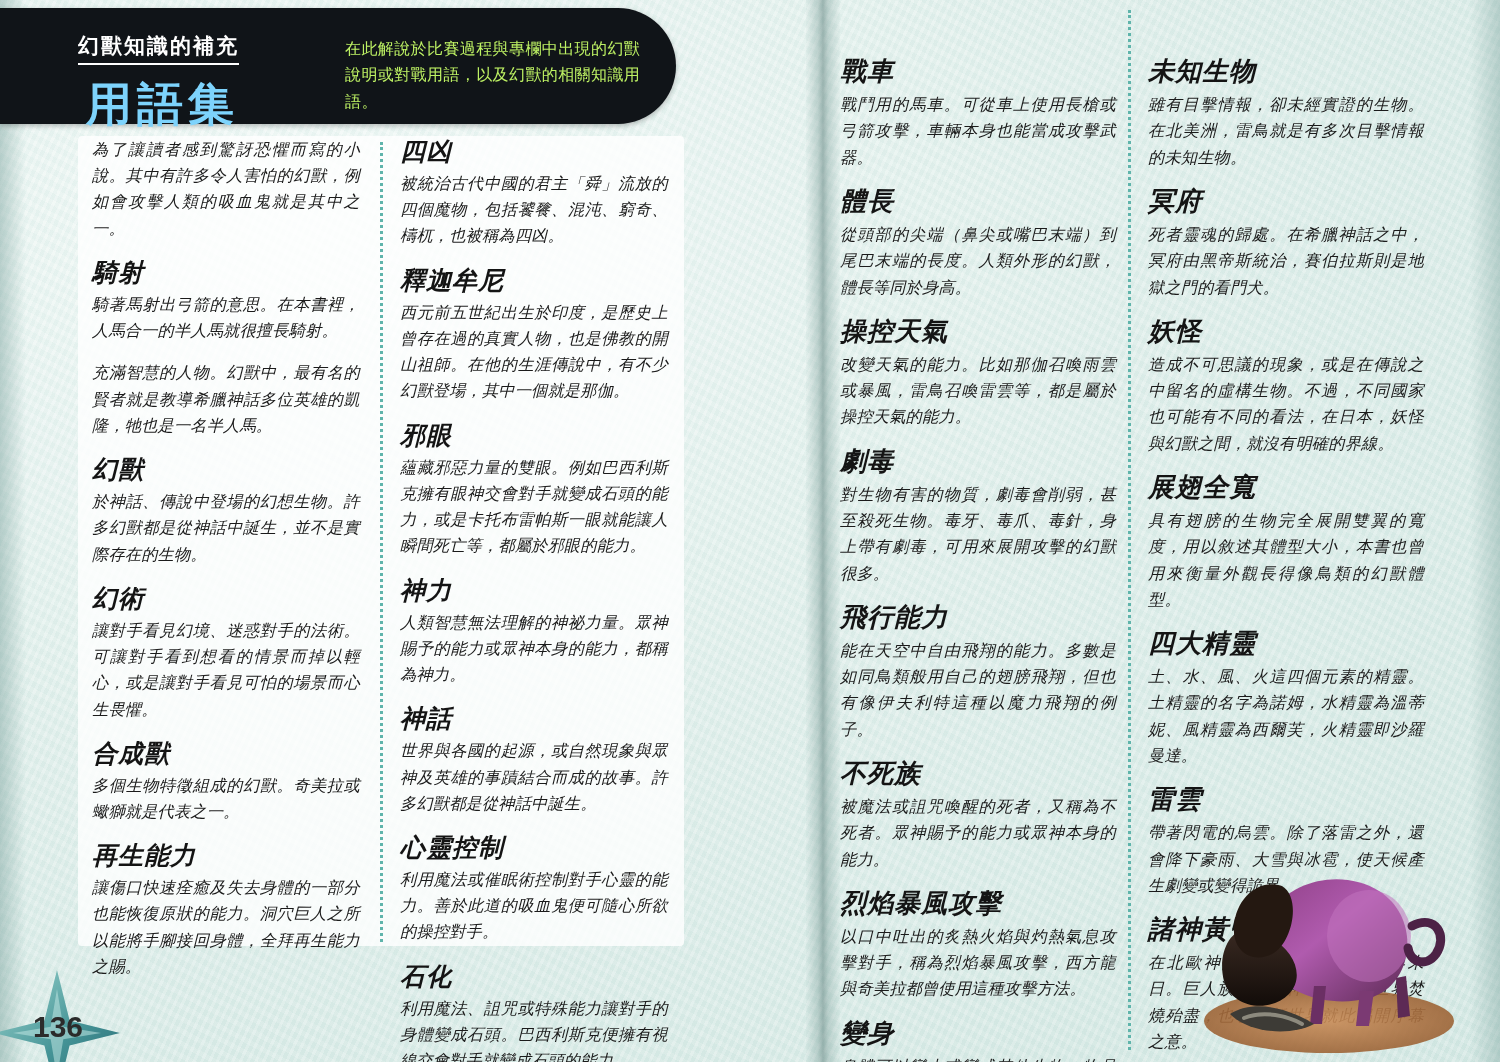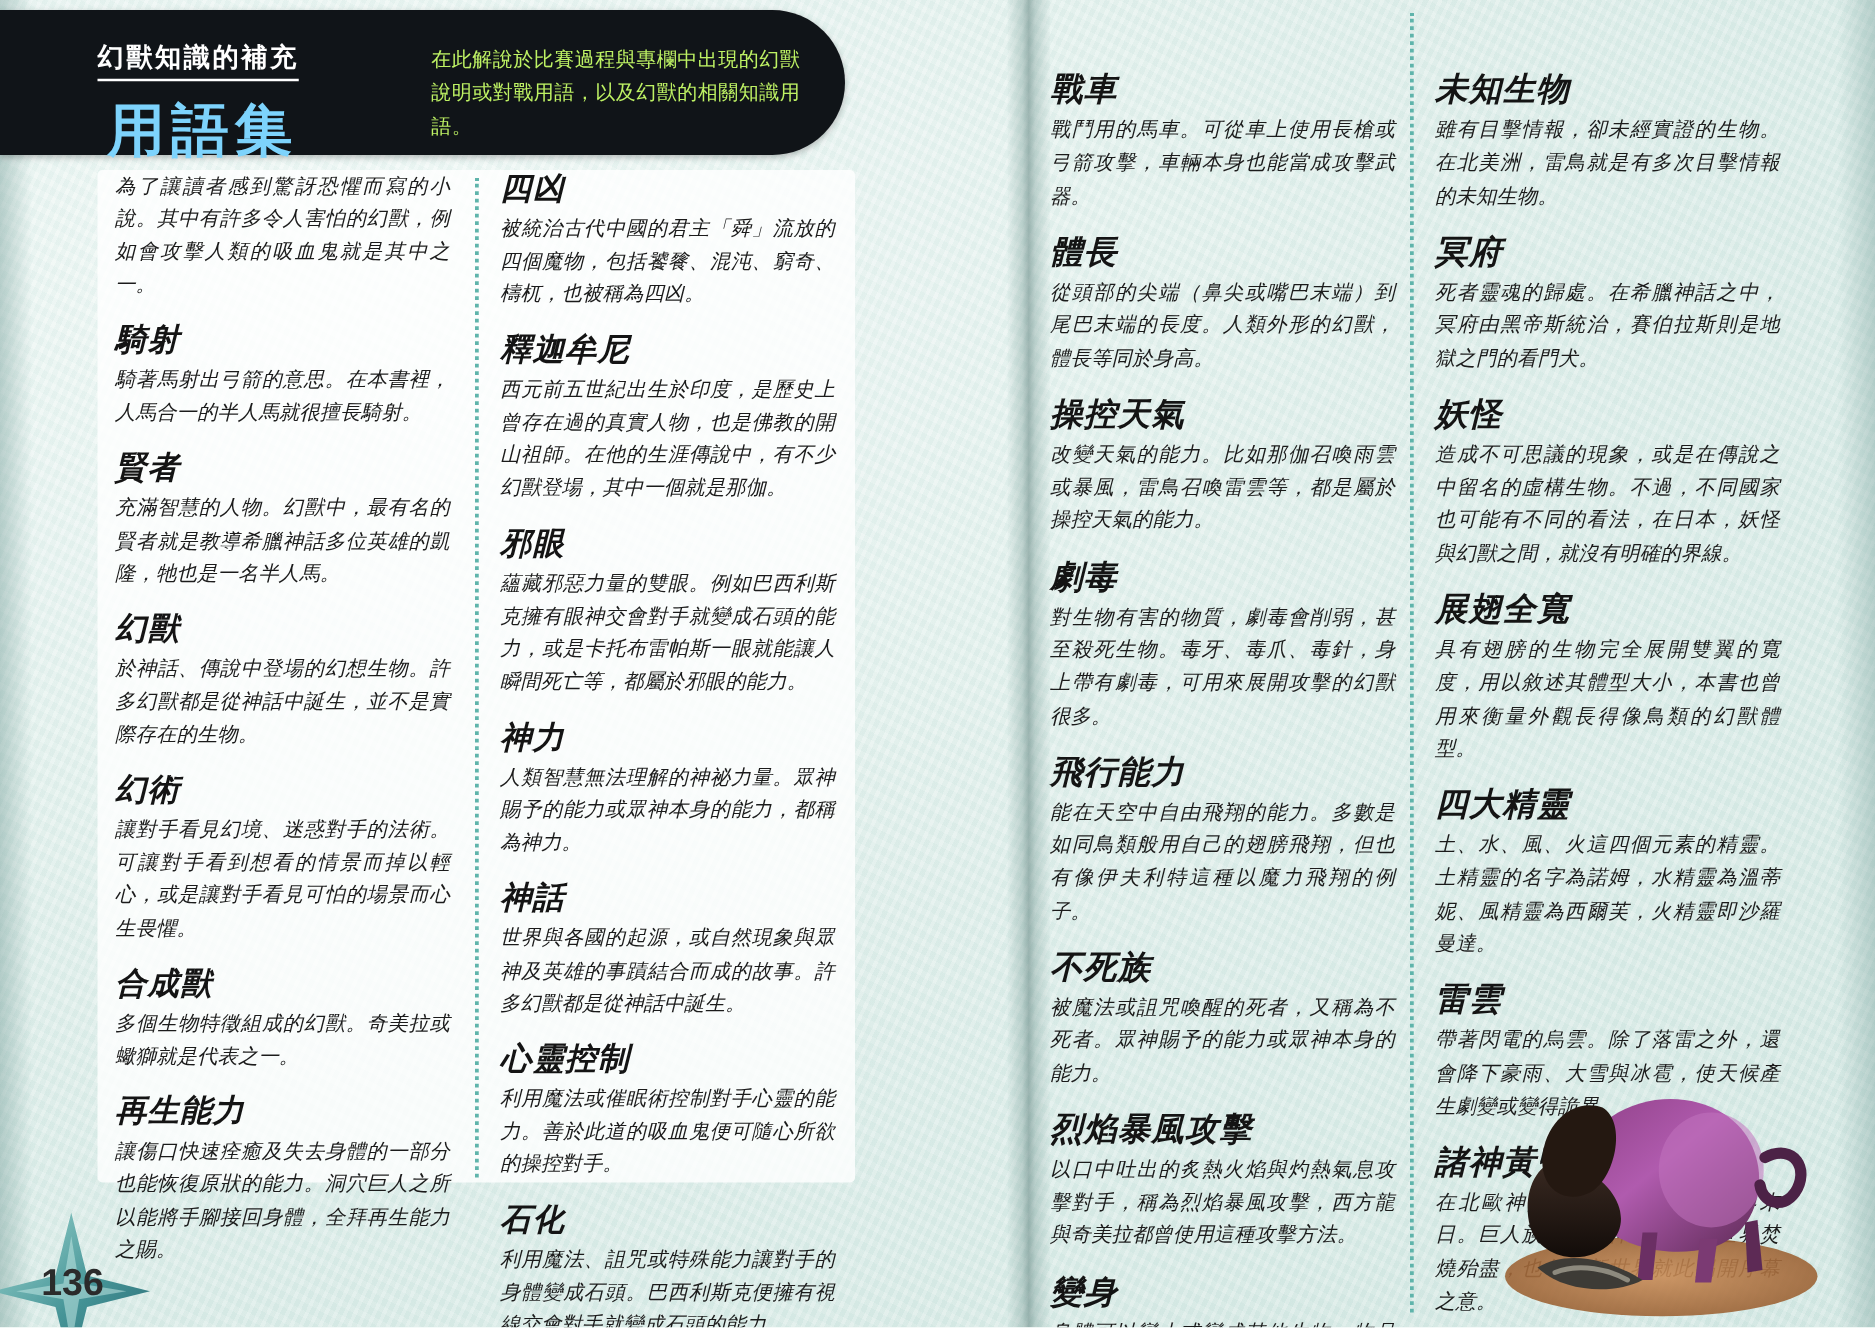--- a/index.html
+++ b/index.html
@@ -206,21 +206,20 @@
   <div class="content-card">
     <div class="col" id="col0" style="left:14px;">
         <div class="term">
           <div class="term-body">為了讓讀者感到驚訝恐懼而寫的小說。其中有許多令人害怕的幻獸，例如會攻擊人類的吸血鬼就是其中之一。</div>
         </div>
         <div class="term">
           <div class="term-title">騎射</div>
           <div class="term-body">騎著馬射出弓箭的意思。在本書裡，人馬合一的半人馬就很擅長騎射。</div>
         </div>
         <div class="term">
-          <div class="term-title">賢者</div>
           <div class="term-body">充滿智慧的人物。幻獸中，最有名的賢者就是教導希臘神話多位英雄的凱隆，牠也是一名半人馬。</div>
         </div>
         <div class="term">
           <div class="term-title">幻獸</div>
           <div class="term-body">於神話、傳說中登場的幻想生物。許多幻獸都是從神話中誕生，並不是實際存在的生物。</div>
         </div>
         <div class="term">
           <div class="term-title">幻術</div>
           <div class="term-body">讓對手看見幻境、迷惑對手的法術。可讓對手看到想看的情景而掉以輕心，或是讓對手看見可怕的場景而心生畏懼。</div>
         </div>

